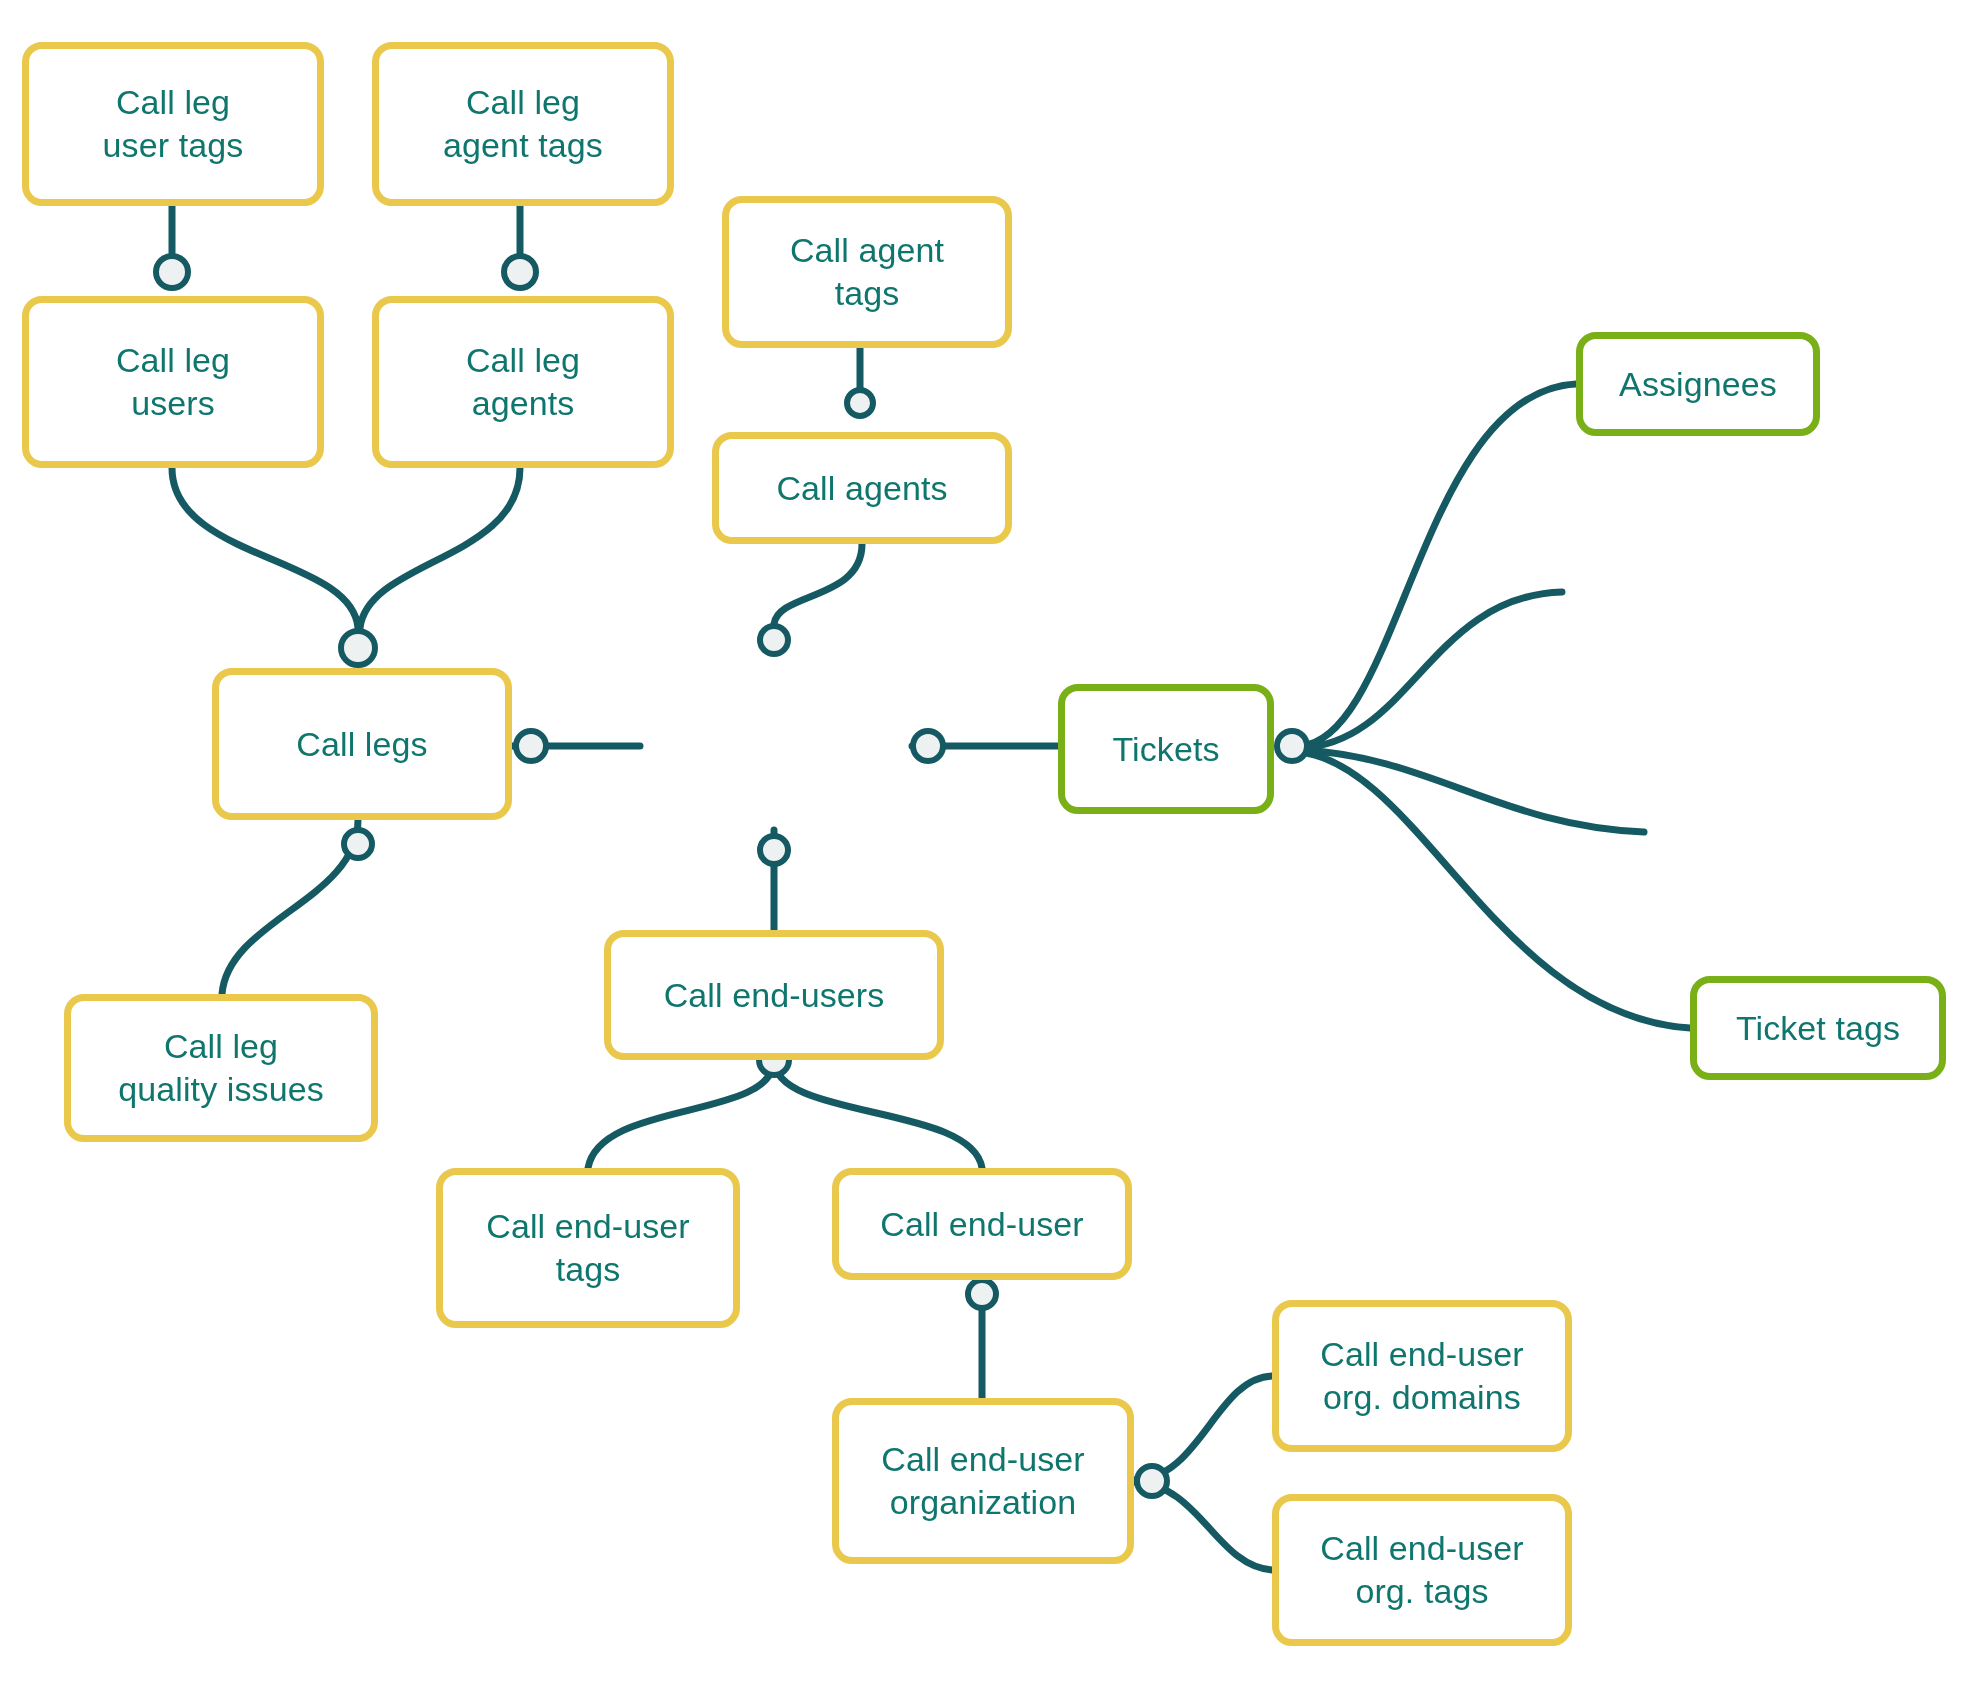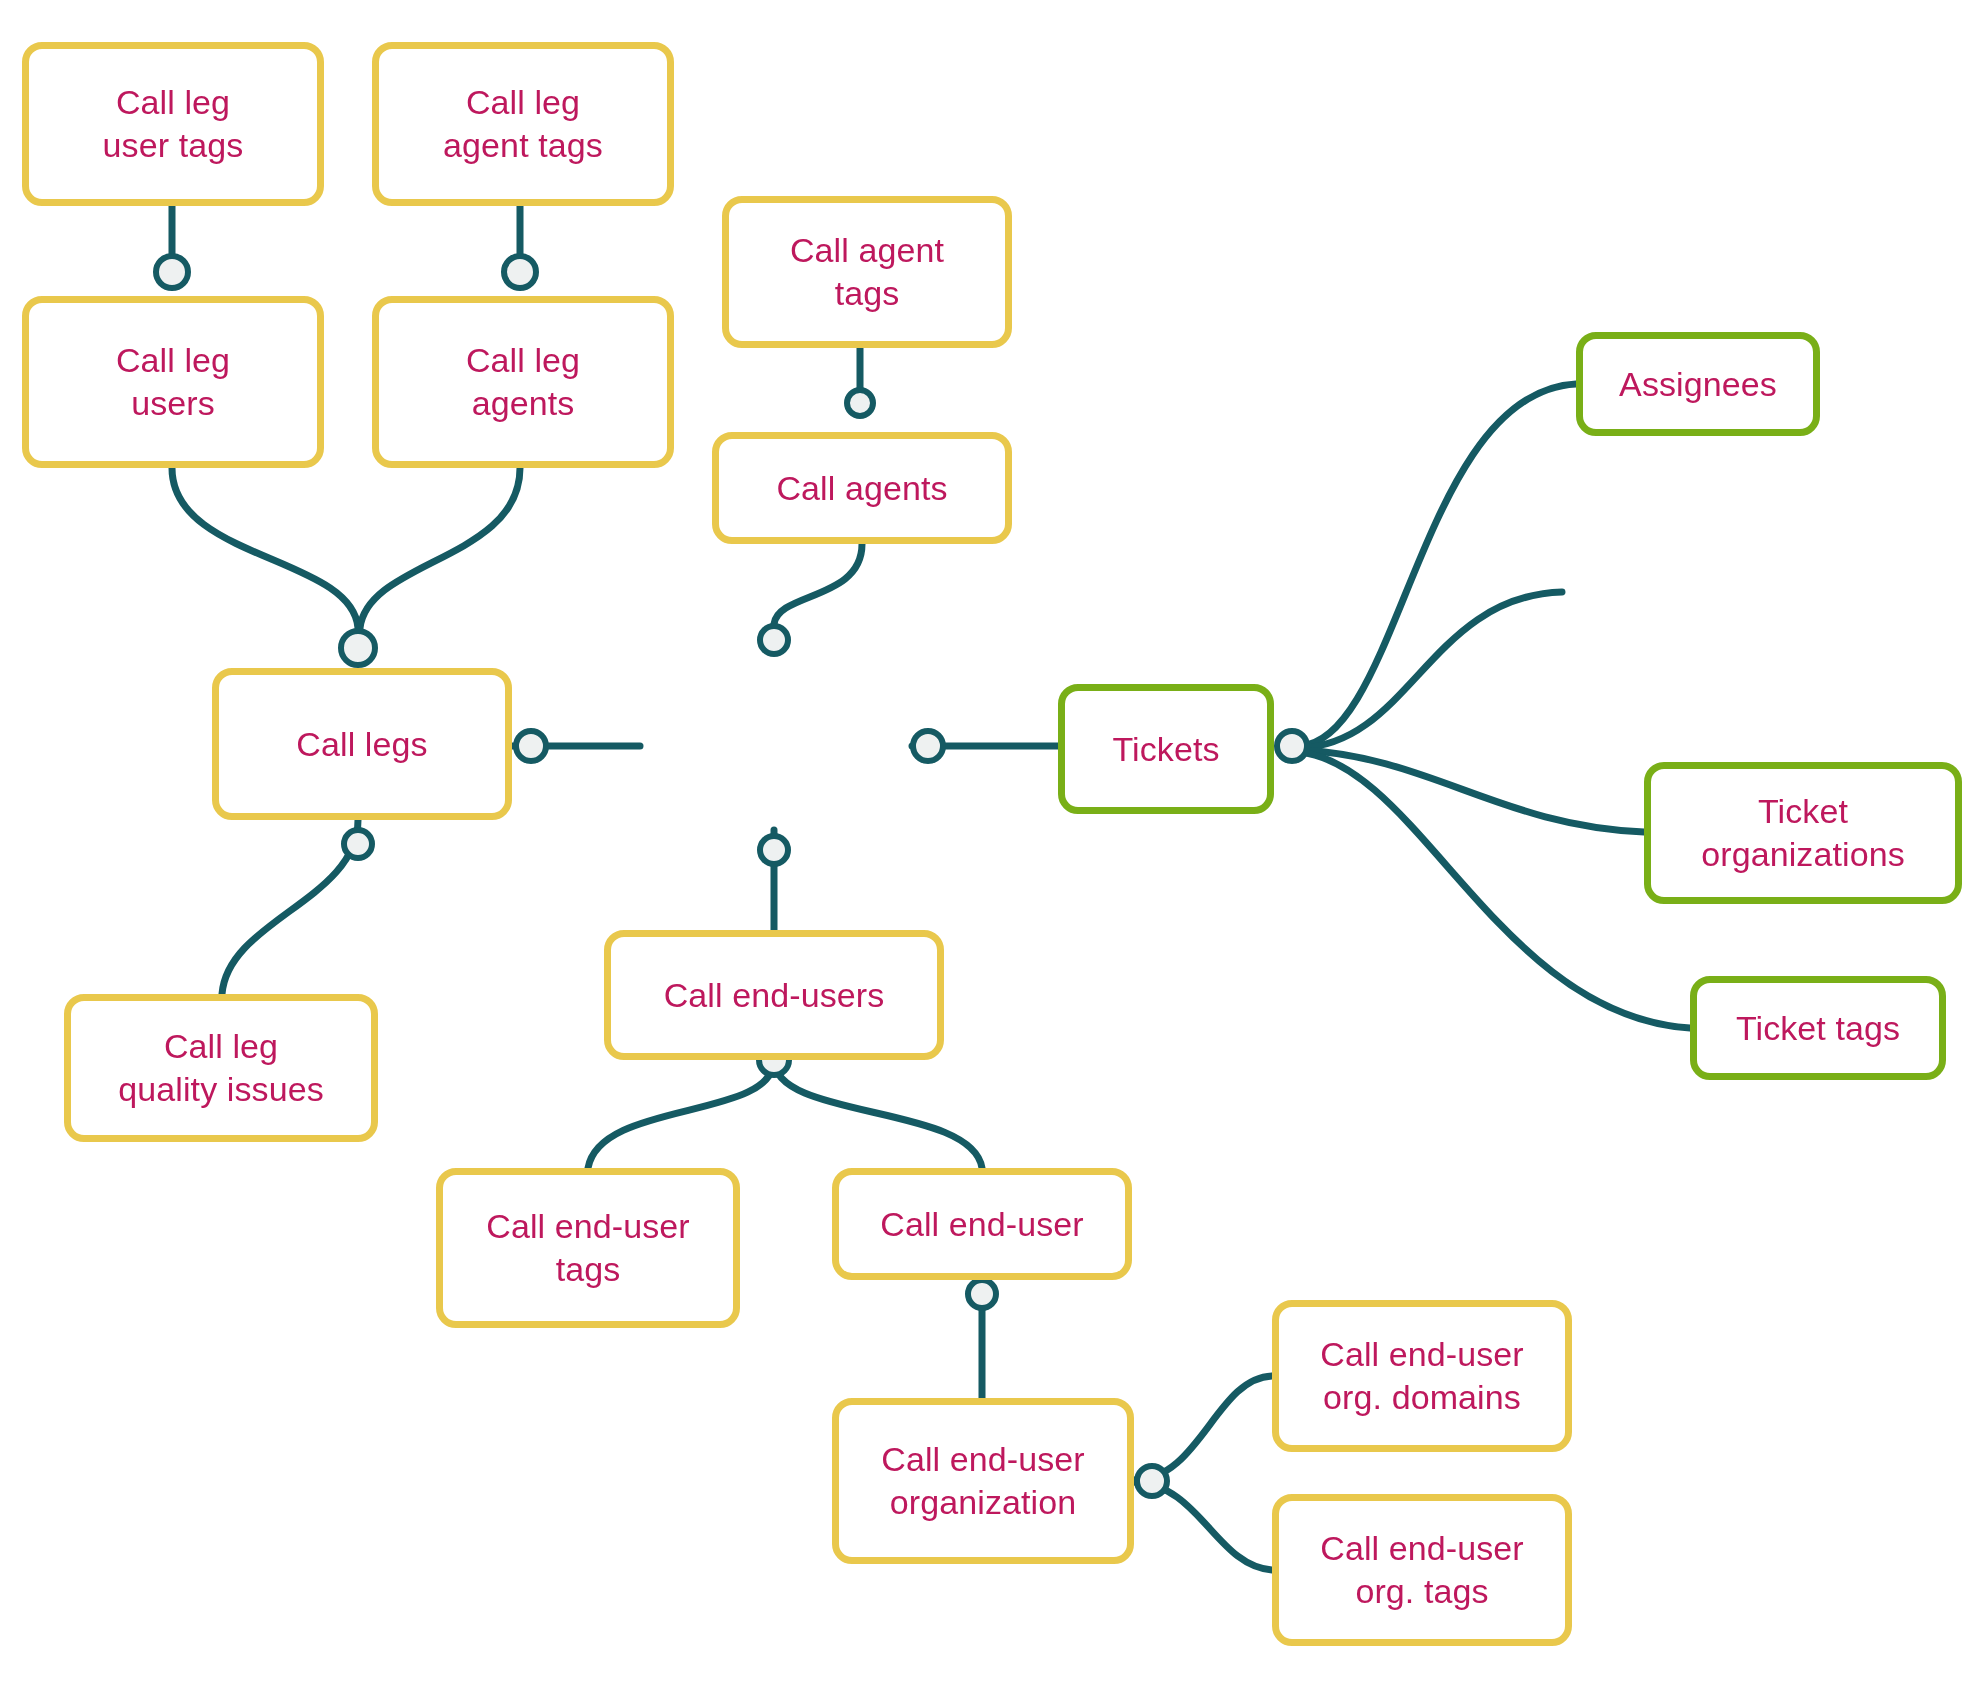--- a/index.html
+++ b/index.html
@@ -6,21 +6,21 @@
   body{width:1976px;height:1708px;font-family:"Liberation Sans",sans-serif;}
   #stage{position:relative;width:1976px;height:1708px;overflow:hidden;background:#fff;}
   #edges{position:absolute;left:0;top:0;width:1976px;height:1708px;}
   .node{
     position:absolute;
     box-sizing:border-box;
     display:flex;align-items:center;justify-content:center;
     text-align:center;
     background:#ffffff;
     border-radius:20px;
-    color:#be185d;
+    color:#0f766e;
     font-size:34px;
     line-height:1.26;
     letter-spacing:0.1px;
     padding:8px 10px;
     z-index:3;
   }
   .node.yellow{border:7px solid #e9c84c;}
   .node.green{border:7px solid #79af17;}
   .node .lbl{display:block;white-space:pre-line;}
   .node.focus{
@@ -94,24 +94,20 @@
     </div>
     <div class="node yellow" style="left: 212px; top: 668px; width: 300px; height: 152px;">
       <span class="lbl">Call legs</span>
     </div>
     <div class="node green" style="left: 1058px; top: 684px; width: 216px; height: 130px;">
       <span class="lbl">Tickets</span>
     </div>
     <div class="node green" style="left: 1576px; top: 332px; width: 244px; height: 104px;">
       <span class="lbl">Assignees</span>
     </div>
-    <div class="node green" style="left: 1644px; top: 762px; width: 318px; height: 142px;">
-      <span class="lbl">Ticket
-organizations</span>
-    </div>
     <div class="node green" style="left: 1690px; top: 976px; width: 256px; height: 104px;">
       <span class="lbl">Ticket tags</span>
     </div>
     <div class="node yellow" style="left: 64px; top: 994px; width: 314px; height: 148px;">
       <span class="lbl">Call leg
 quality issues</span>
     </div>
     <div class="node yellow" style="left: 604px; top: 930px; width: 340px; height: 130px; justify-content: center;">
       <span class="lbl">Call end-users</span>
     </div>

